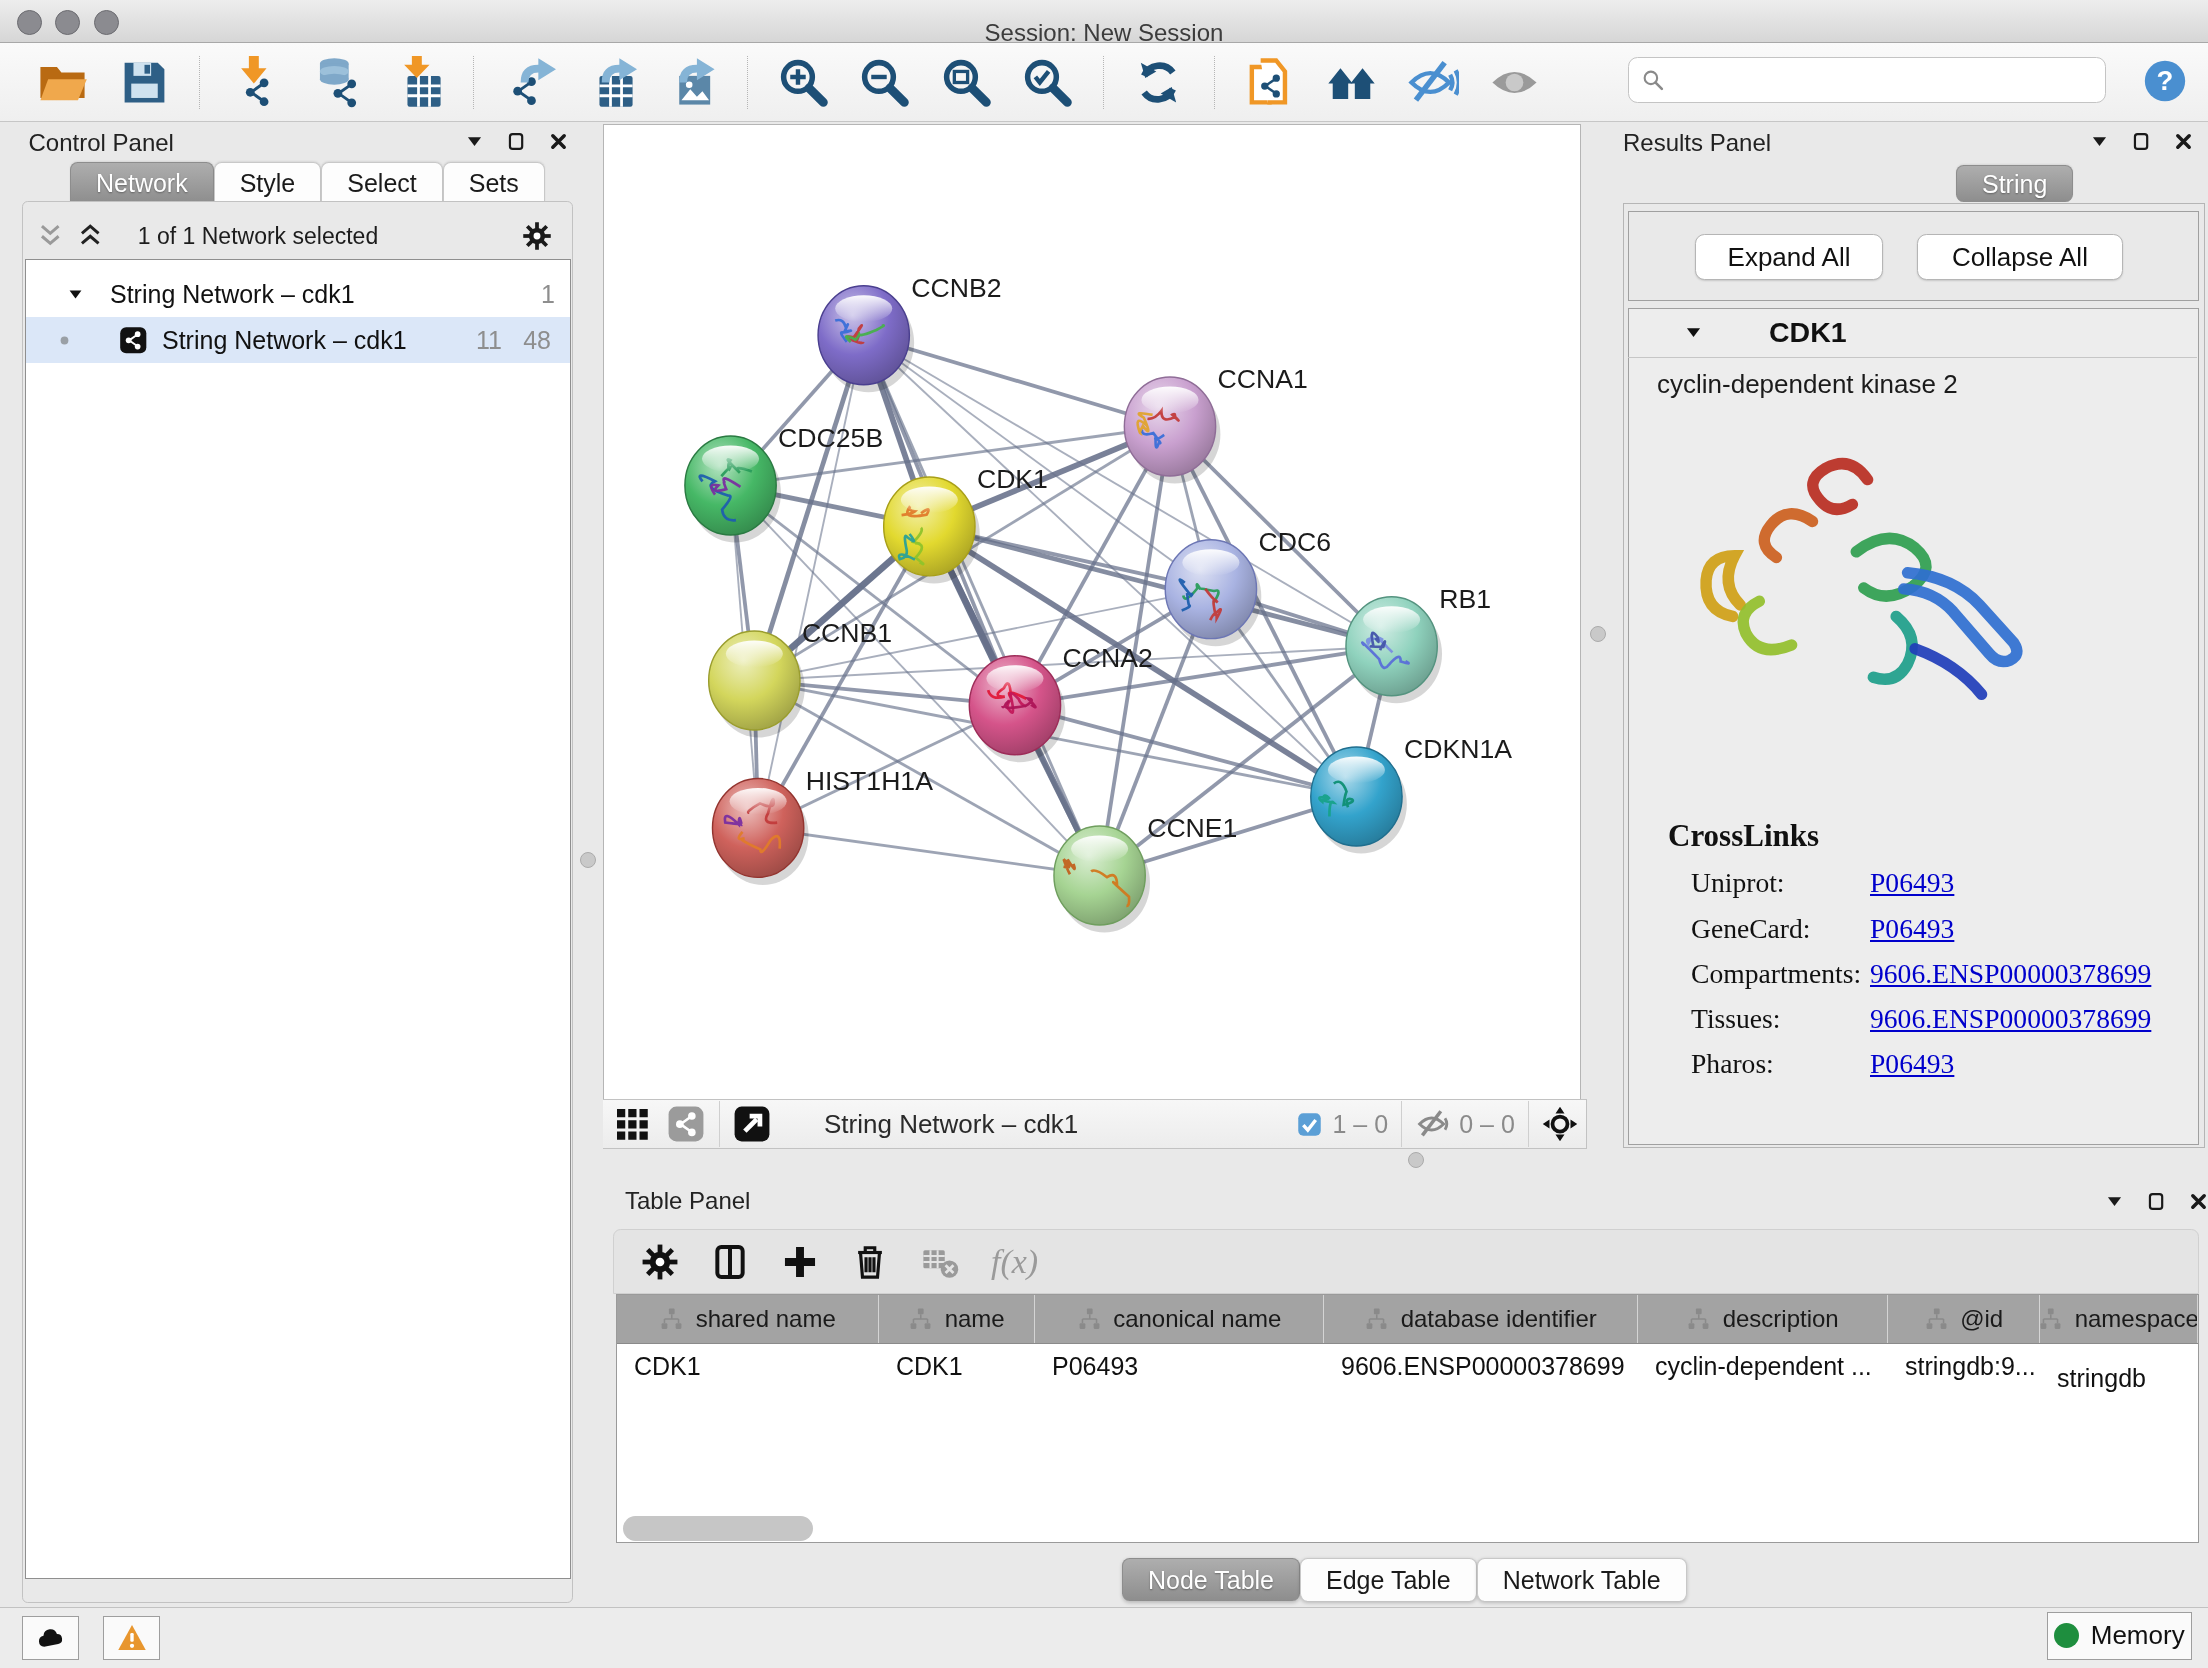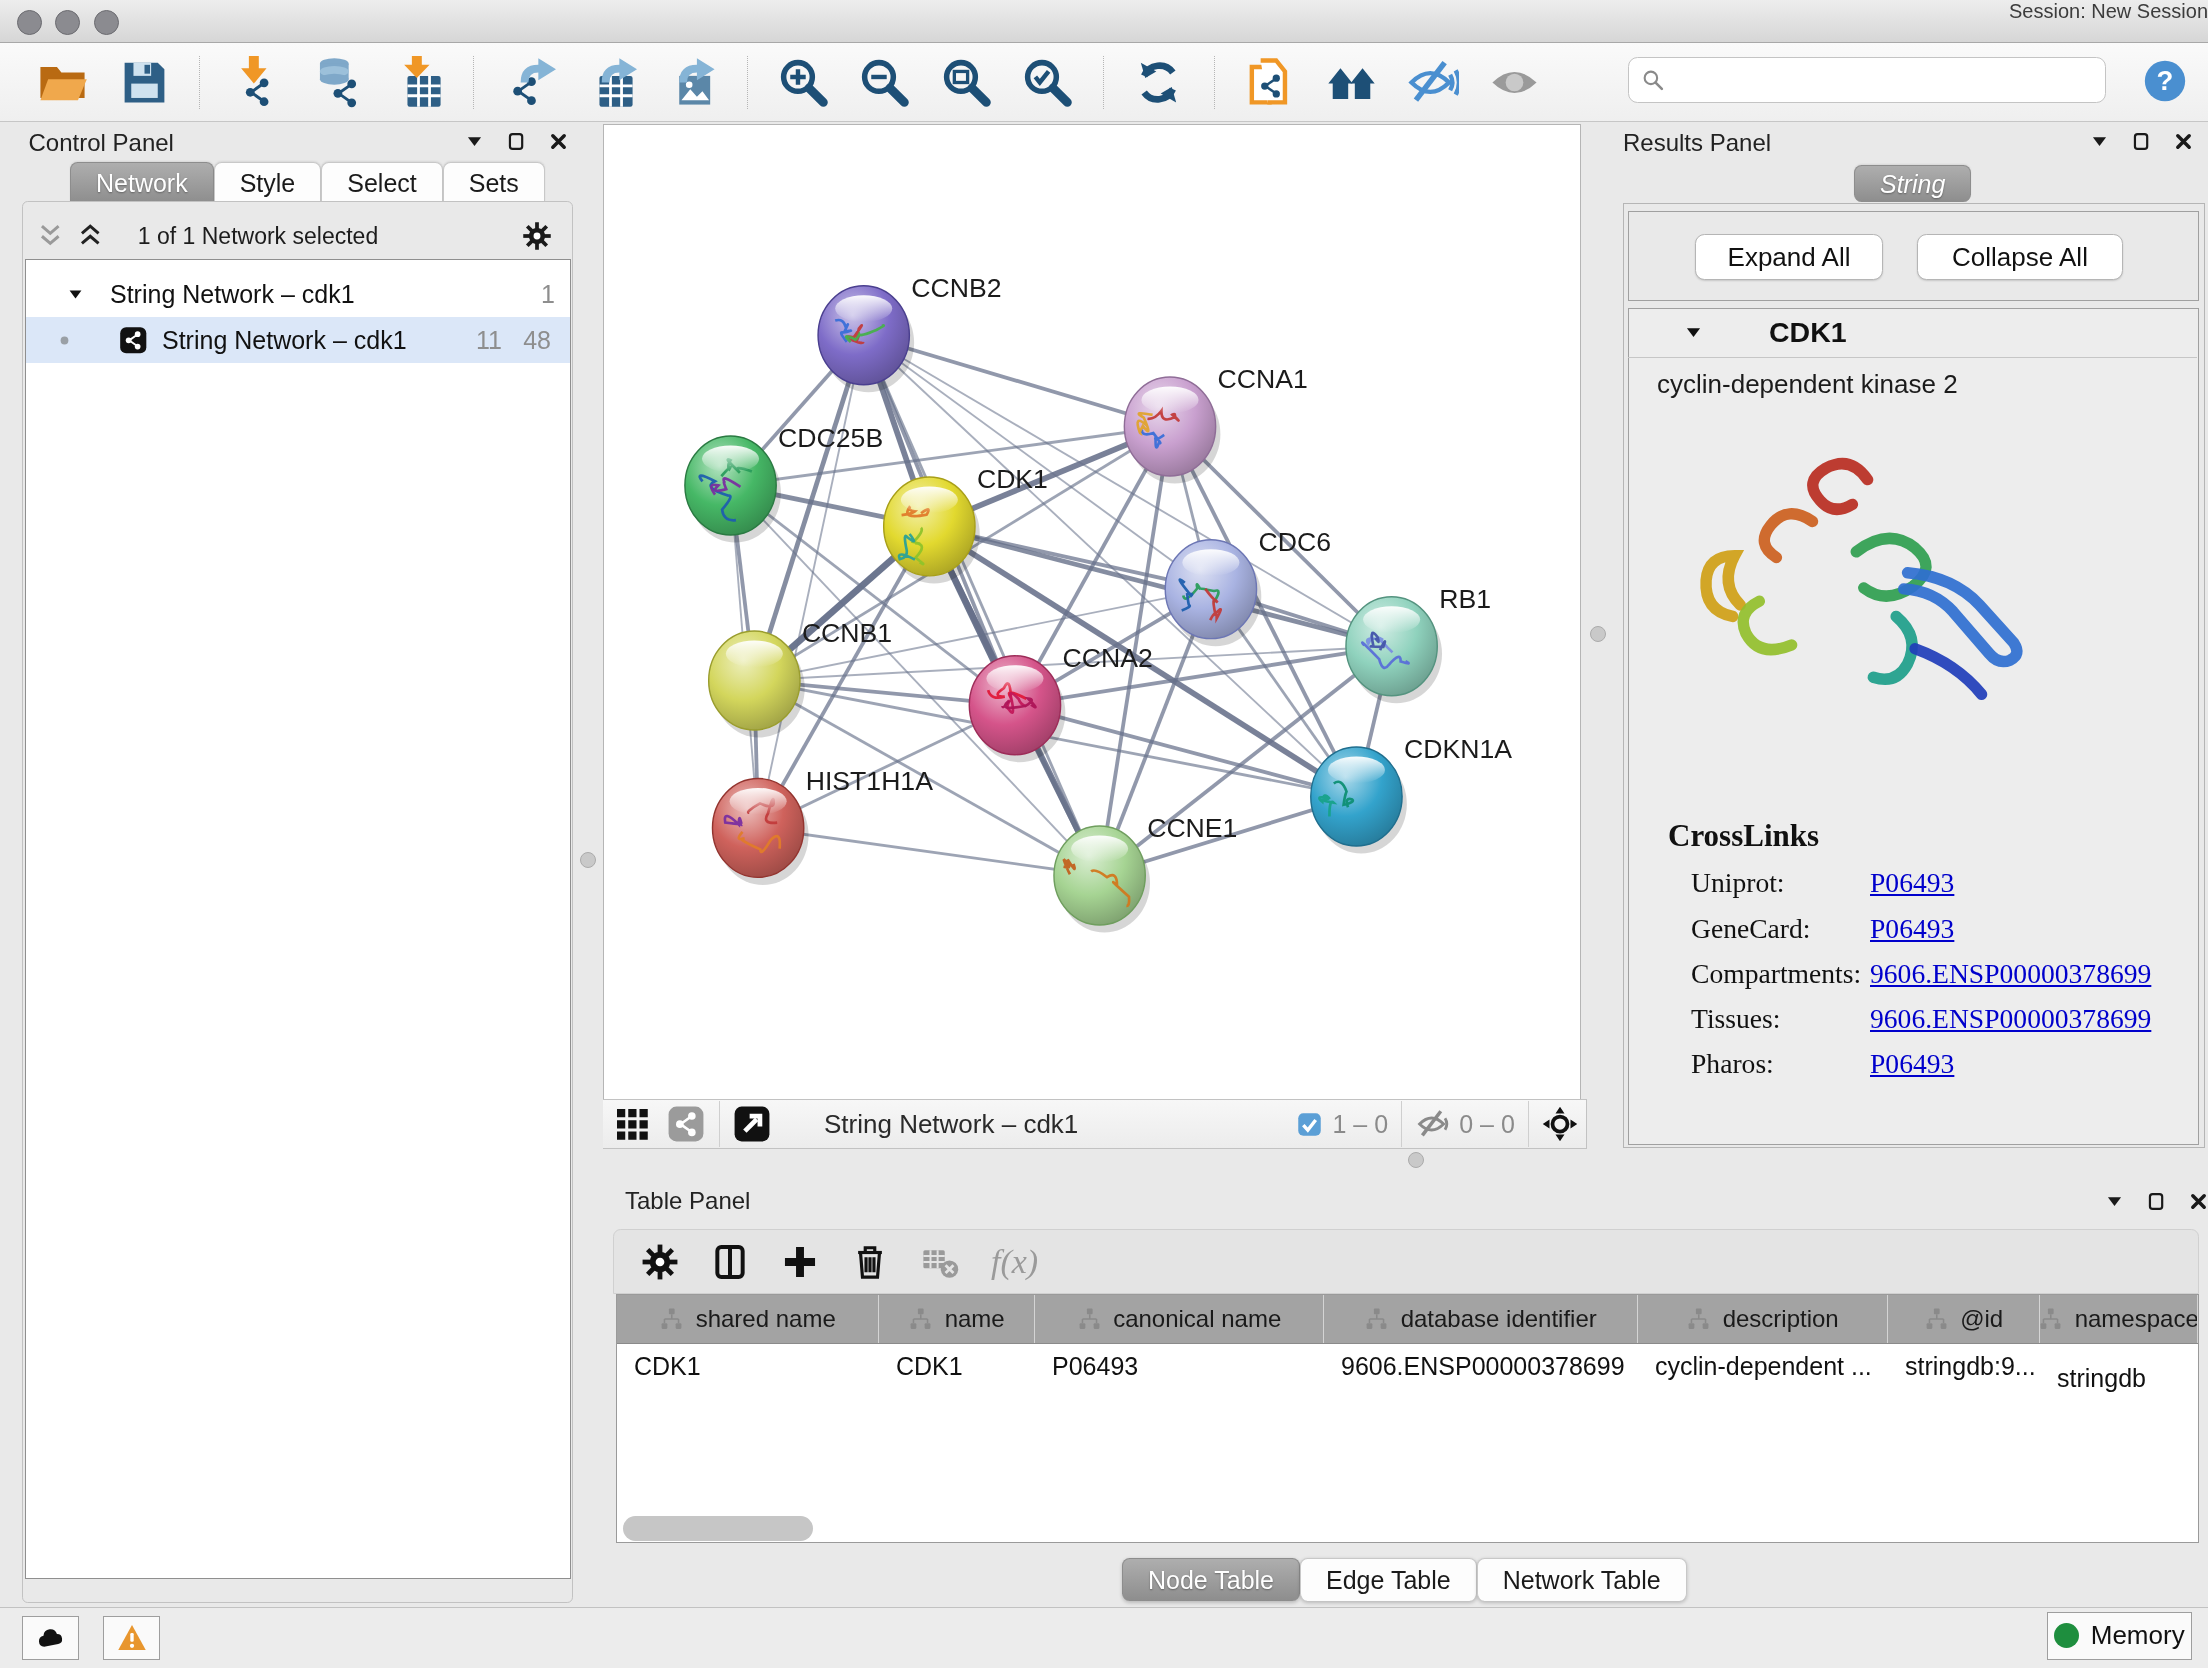--- a/index.html
+++ b/index.html
@@ -2,21 +2,21 @@
 <html style="font-size:15px"><head>
 <meta charset="utf-8">
 <style>
   html,body{margin:0;padding:0;background:#e9e9e9;font-family:"Liberation Sans",sans-serif;}
   #app{position:relative;width:2208px;height:1668px;overflow:hidden;background:#e9e9e9;-webkit-font-smoothing:antialiased;}
   .abs{position:absolute;}
   .ic svg{width:100%;height:100%;display:block;}
   
   #titlebar{left:0;top:0;width:2208px;height:42px;background:linear-gradient(#ededed,#d6d6d6);border-bottom:1px solid #a8a8a8;}
   .tlight{position:absolute;top:9.5px;width:23px;height:23px;border-radius:50%;background:#8b8b90;border:1.4px solid #6b6b70;}
-  #win-title{position:absolute;left:0;right:0;top:0;text-align:right;font-size:20px;color:#3c3c3c;}
+  #win-title{position:absolute;left:0;right:0;top:19px;text-align:center;font-size:24px;color:#3c3c3c;}
   
   #toolbar{left:0;top:43px;width:2208px;height:79px;background:linear-gradient(#fafafa,#efefef);border-bottom:1px solid #c6c6c6;display:flex;align-items:center;gap:28.5px;padding-left:36px;box-sizing:border-box;}
   .tbtn{width:53px;height:53px;flex:0 0 auto;}
   .tsep{width:0;height:53px;border-left:1.9px dotted #b5b5b5;flex:0 0 auto;}
   #search-wrap{left:1628px;top:57px;width:476px;height:44px;background:#fff;border:1.4px solid #c4c4c4;border-radius:9.5px;display:flex;align-items:center;}
   #search-wrap .ic{width:25px;height:25px;margin-left:12.4px;}
   #search-input{border:none;outline:none;flex:1;height:38px;font-size:23px;background:transparent;padding:0 9.5px;}
   #help-btn{left:2143px;top:59px;width:44px;height:44px;}
   
   .ptitle{font-size:24px;color:#222;}
@@ -36,21 +36,21 @@
   
   #canvas-wrap{left:603px;top:124px;width:978px;height:976px;background:#fff;border:1px solid #b5b5b5;box-sizing:border-box;}
   
   #navbar{left:603px;top:1099px;width:983px;height:48px;background:linear-gradient(#f7f7f7,#ececec);border:1px solid #c2c2c2;border-left:none;display:flex;align-items:center;}
   .nv-sep{width:0;height:46px;border-left:1px solid #cfcfcf;margin:0 13.3px;}
   #nv-title{font-size:26px;color:#2a2a2a;margin-left:53px;}
   .nv-count{font-size:25px;color:#8a8a8a;margin-left:9.5px;}
   
   .splitdot{width:14.3px;height:14.3px;border-radius:50%;background:#c9c9c9;border:1px solid #ababab;}
   
-  #rp-tab{left:1854px;top:165px;position:absolute;display:flex;font-style:italic;}
+  #rp-tab{left:1956px;top:165px;position:absolute;display:flex;}
   #rp-outer{left:1623px;top:203px;width:580px;height:943px;border:1.9px solid #b5b5b5;background:#e9e9e9;}
   #rp-expandbox{left:1628px;top:211px;width:569px;height:88px;border:1.4px solid #a0a0a0;background:#e9e9e9;}
   .rp-btn{position:absolute;top:234px;height:44px;background:#fff;border:1.4px solid #b5b5b5;border-radius:9.5px;font-size:26px;display:flex;align-items:center;justify-content:center;color:#111;box-shadow:0 1px 1.9px rgba(0,0,0,.15);}
   #rp-cdk1box{left:1628px;top:308px;width:569px;height:835px;border:1.4px solid #a0a0a0;background:#ededed;}
   #rp-cdk1-head{left:1628px;top:308px;width:569px;height:49px;border-bottom:1px solid #c6c6c6;display:flex;align-items:center;}
   #rp-cdk1-head .ic{width:21px;height:21px;margin-left:55px;color:#111;}
   #rp-cdk1-name{font-size:28.5px;font-weight:bold;margin-left:65px;color:#111;}
   #rp-desc{left:1657px;top:369px;font-size:26px;color:#1b1b1b;}
   #rp-structure{left:1670px;top:430px;width:361px;height:333px;}
   #rp-cross{left:1668px;top:818px;width:533px;font-family:"Liberation Serif",serif;color:#111;}

